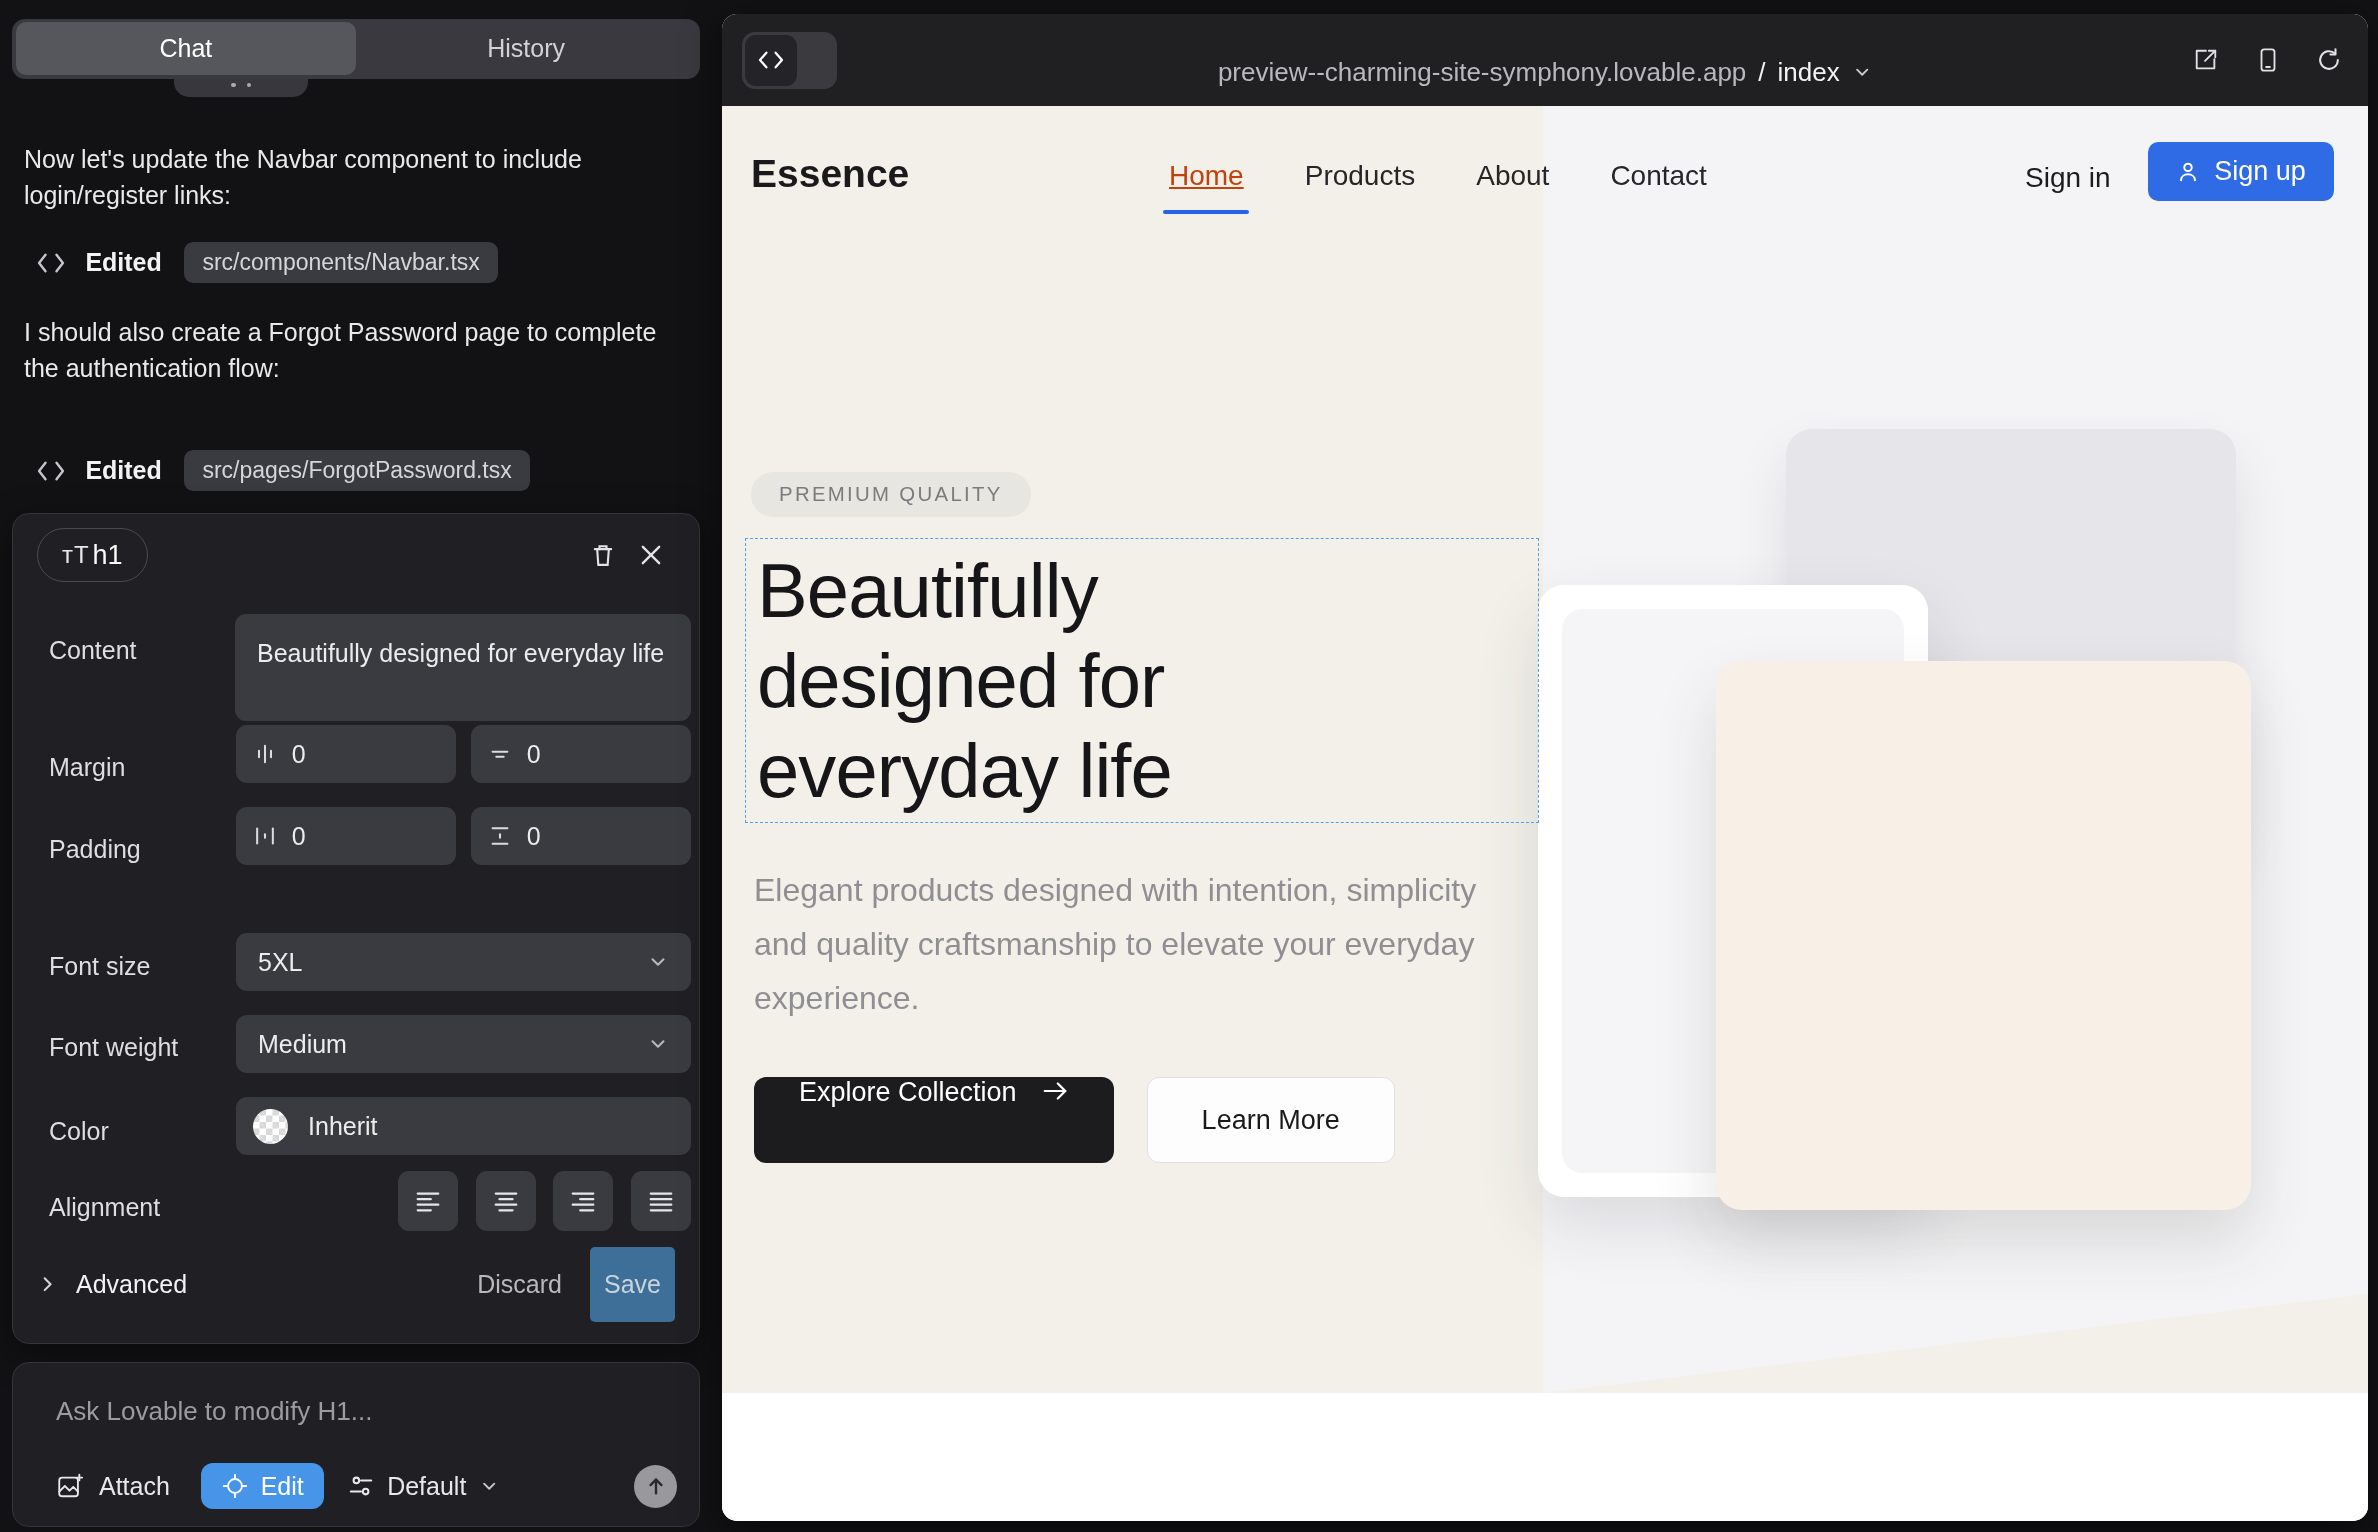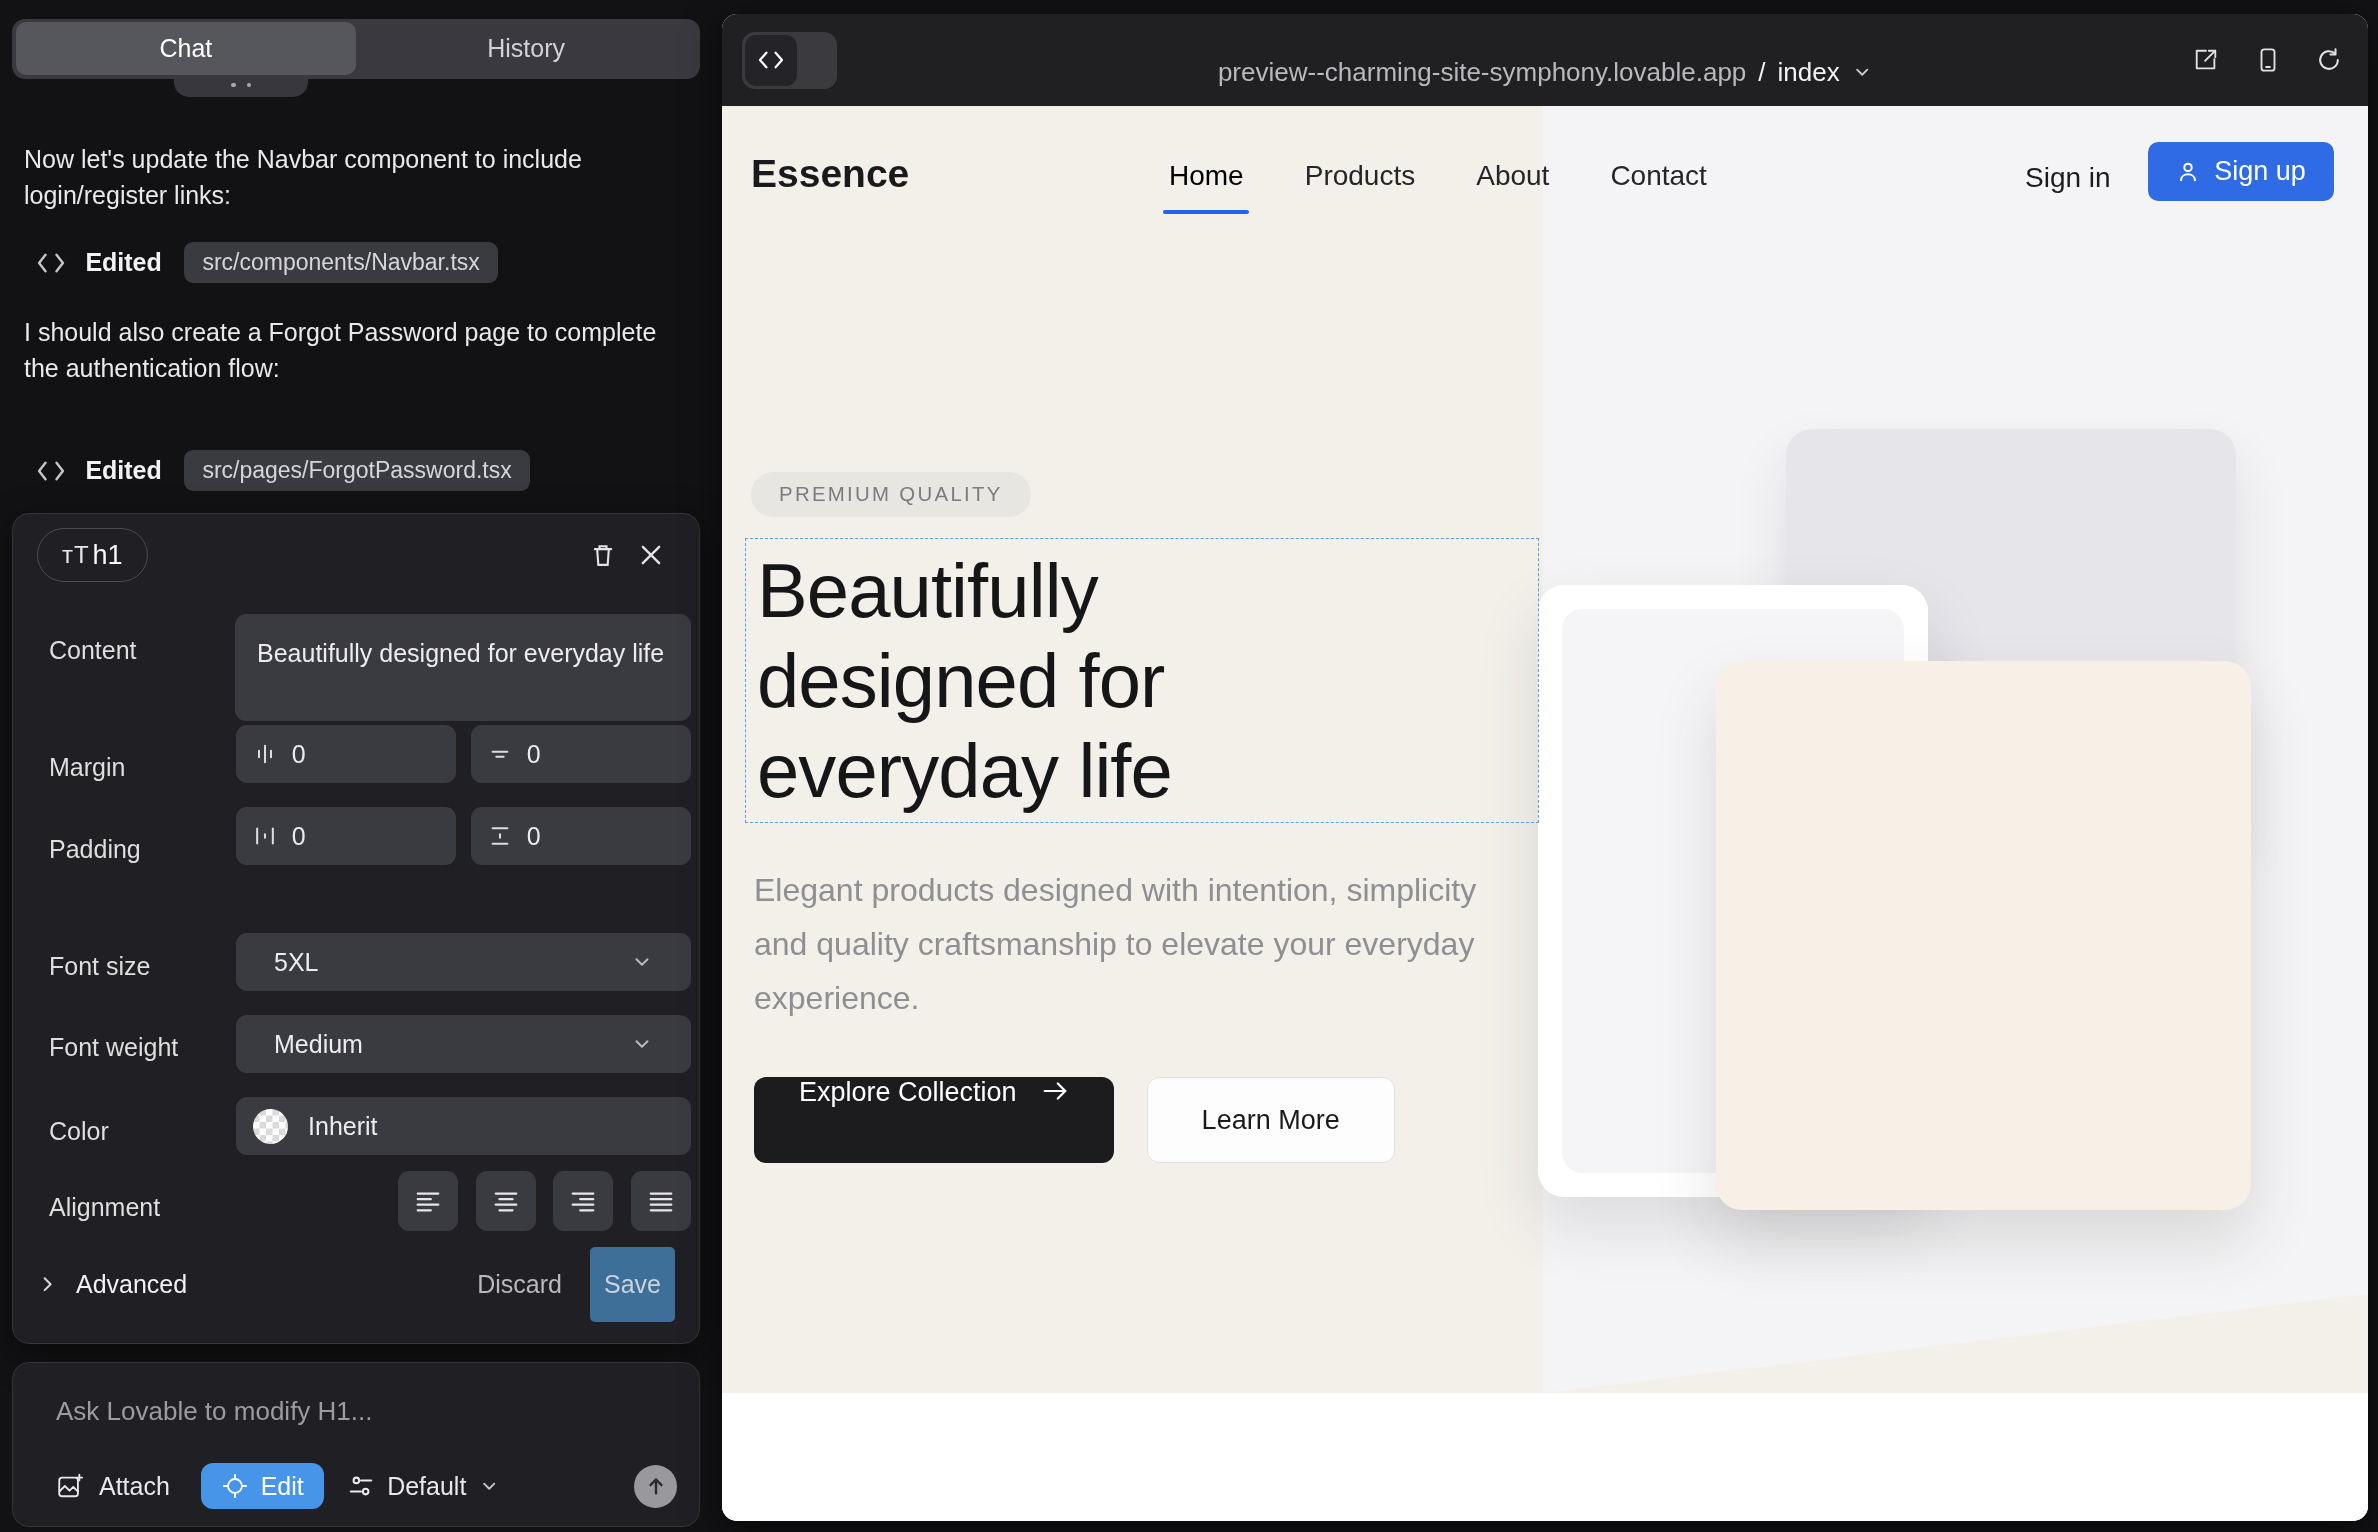--- a/index.html
+++ b/index.html
@@ -56,21 +56,21 @@
                   padding:20.4px 22px; line-height:38px; }
   .lbl-content { top:122px; }
 
   .lbl-margin { top:239px; } .lbl-padding { top:321px; }
   .mini { width:220px; height:58px; padding:0 16.7px; gap:15px; }
   .m-x { left:223px; top:211px; } .m-y { left:458px; top:211px; }
   .p-x { left:223px; top:293px; } .p-y { left:458px; top:293px; }
   .mini svg { width:24px; height:24px; color:#dcdce0; flex:none; }
 
   .lbl-fontsize { top:315px; }
-  .select { left:223px; top:0; width:455px; height:58px; padding:0 38px; justify-content:space-between; cursor:pointer; }
+  .select { left:223px; top:0; width:455px; height:58px; padding:0 22px; justify-content:space-between; cursor:pointer; }
   .sel-fontsize { top:419px; } .lbl-fontsize { top:438px; }
   .sel-fontweight { top:501px; } .lbl-fontweight { top:519px; }
   .chev { width:22px; height:22px; color:#b9b9bf; }
 
   .lbl-color { top:603px; }
   .color-field { left:223px; top:583px; width:455px; height:58px; padding:0 16.7px; gap:20.4px; }
   .swatch { width:35px; height:35px; border-radius:50%; flex:none;
             background:
               linear-gradient(45deg,#d8d8d8 25%,transparent 25%,transparent 75%,#d8d8d8 75%) 0 0/13px 13px,
               linear-gradient(45deg,#d8d8d8 25%,#ffffff 25%,#ffffff 75%,#d8d8d8 75%) 6.5px 6.5px/13px 13px; }
@@ -147,21 +147,21 @@
                 box-shadow:0 28px 65px rgba(40,40,60,.12); }
   .card-white .inner { position:absolute; left:24px; top:24px; right:24px; bottom:24px;
                 background:#f5f5f7; border-radius:20.4px; }
   .card-cream { left:994px; top:555px; width:535px; height:549px; background:#f8efe6;
                 box-shadow:0 32px 65px rgba(60,50,40,.14); }
 
   .site-nav { position:absolute; left:0; top:0; width:1646px; height:139px; }
   .logo { position:absolute; left:29px; top:46px; font-size:39px; font-weight:700; color:#1a1a1c; }
   .nav-links { position:absolute; left:447px; top:54px; display:flex; gap:61px; }
   .nav-link { font-size:28px; color:#26262a; cursor:pointer; }
-  .nav-link.active { color:#000000; position:relative; }
+  .nav-link.active { color:#c2410c; position:relative;text-decoration:underline; }
   .nav-link.active::after { content:""; position:absolute; left:-5.6px; right:-5.6px; bottom:-22px;
                             height:3.7px; background:#2563eb; border-radius:1.9px; }
   .signin { position:absolute; left:1303px; top:56px; font-size:28px; color:#1c1c1e; cursor:pointer; }
   .signup { position:absolute; left:1426px; top:36px; width:186px; height:59px; background:#2e6be5;
             border-radius:10.2px; color:#ffffff; font-size:27px; display:flex; align-items:center;
             justify-content:center; gap:14px; cursor:pointer; }
   .signup svg { width:24px; height:24px; }
 
   .badge { position:absolute; left:29px; top:366px; height:45px; background:#e8e6e1;
            border-radius:22px; display:flex; align-items:center; padding:0 28px;

